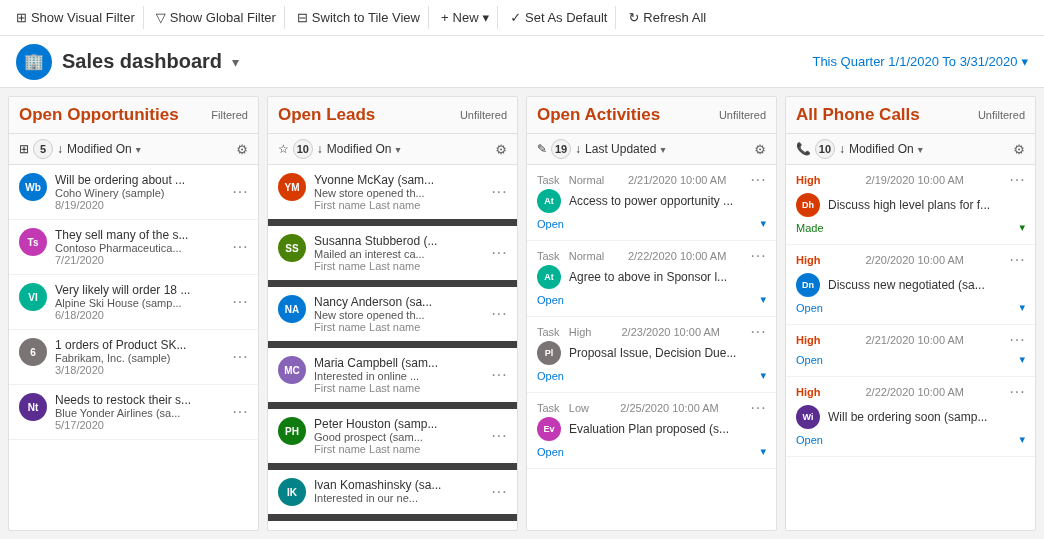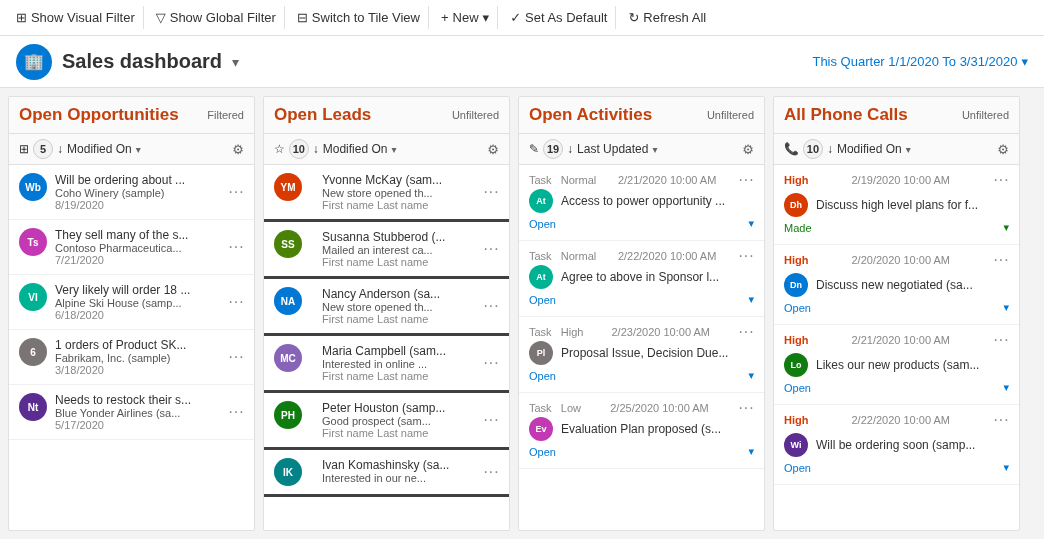--- a/index.html
+++ b/index.html
@@ -38,21 +38,21 @@
     
     .dashboard {
       display: flex; gap: 0; padding: 8px; height: calc(539px - 36px - 52px);
       overflow: hidden; background: #f3f3f3;
     }
     .column {
       background: #fff; border: 1px solid #e0e0e0; border-radius: 2px;
       flex: 1; margin-right: 8px; display: flex; flex-direction: column;
       overflow: hidden; min-width: 0;
     }
-    .column:last-child { margin-right: 16px; }
+    .column:last-child { margin-right: 0; }
 
     .column-header {
       display: flex; align-items: center; justify-content: space-between;
       padding: 8px 10px; border-bottom: 1px solid #e0e0e0;
       background: #fafafa;
     }
     .column-title { font-size: 17px; font-weight: 600; color: #c2410c; }
     .column-badge { font-size: 11px; color: #666; }
 
     .column-subheader {
@@ -75,21 +75,21 @@
     }
     .opp-content { flex: 1; min-width: 0; }
     .opp-title { font-size: 12px; color: #333; white-space: nowrap; overflow: hidden; text-overflow: ellipsis; }
     .opp-company { font-size: 11px; color: #555; white-space: nowrap; overflow: hidden; text-overflow: ellipsis; }
     .opp-date { font-size: 11px; color: #888; }
     .item-more { color: #888; font-size: 16px; cursor: pointer; align-self: center; }
 
     
     .lead-item {
       display: flex; align-items: flex-start; padding: 8px 10px;
-      border-bottom: 3px solid #404040; gap: 20px; cursor: pointer;
+      border-bottom: 7px solid #404040; gap: 8px; cursor: pointer;
     }
     .lead-content { flex: 1; min-width: 0; }
     .lead-name { font-size: 12px; color: #333; white-space: nowrap; overflow: hidden; text-overflow: ellipsis; }
     .lead-note { font-size: 11px; color: #555; white-space: nowrap; overflow: hidden; text-overflow: ellipsis; }
     .lead-sub { font-size: 11px; color: #888; }
 
     
     .act-item {
       border-bottom: 1px solid #f0f0f0; padding: 6px 10px;
     }
@@ -443,24 +443,20 @@
           <span>▾</span>
         </div>
       </div>
 
       <div class="call-item">
         <div class="call-header">
           <span class="call-priority high">High</span>
           <span class="call-date">2/21/2020 10:00 AM</span>
           <span class="item-more">···</span>
         </div>
-        <div class="call-avatar-row">
-          <div class="avatar" style="background:#107c10;width:24px;height:24px;font-size:9px">Lo</div>
-          <span class="call-title">Likes our new products (sam...</span>
-        </div>
         <div class="call-status">
           <span>Open</span>
           <span>▾</span>
         </div>
       </div>
 
       <div class="call-item">
         <div class="call-header">
           <span class="call-priority high">High</span>
           <span class="call-date">2/22/2020 10:00 AM</span>

